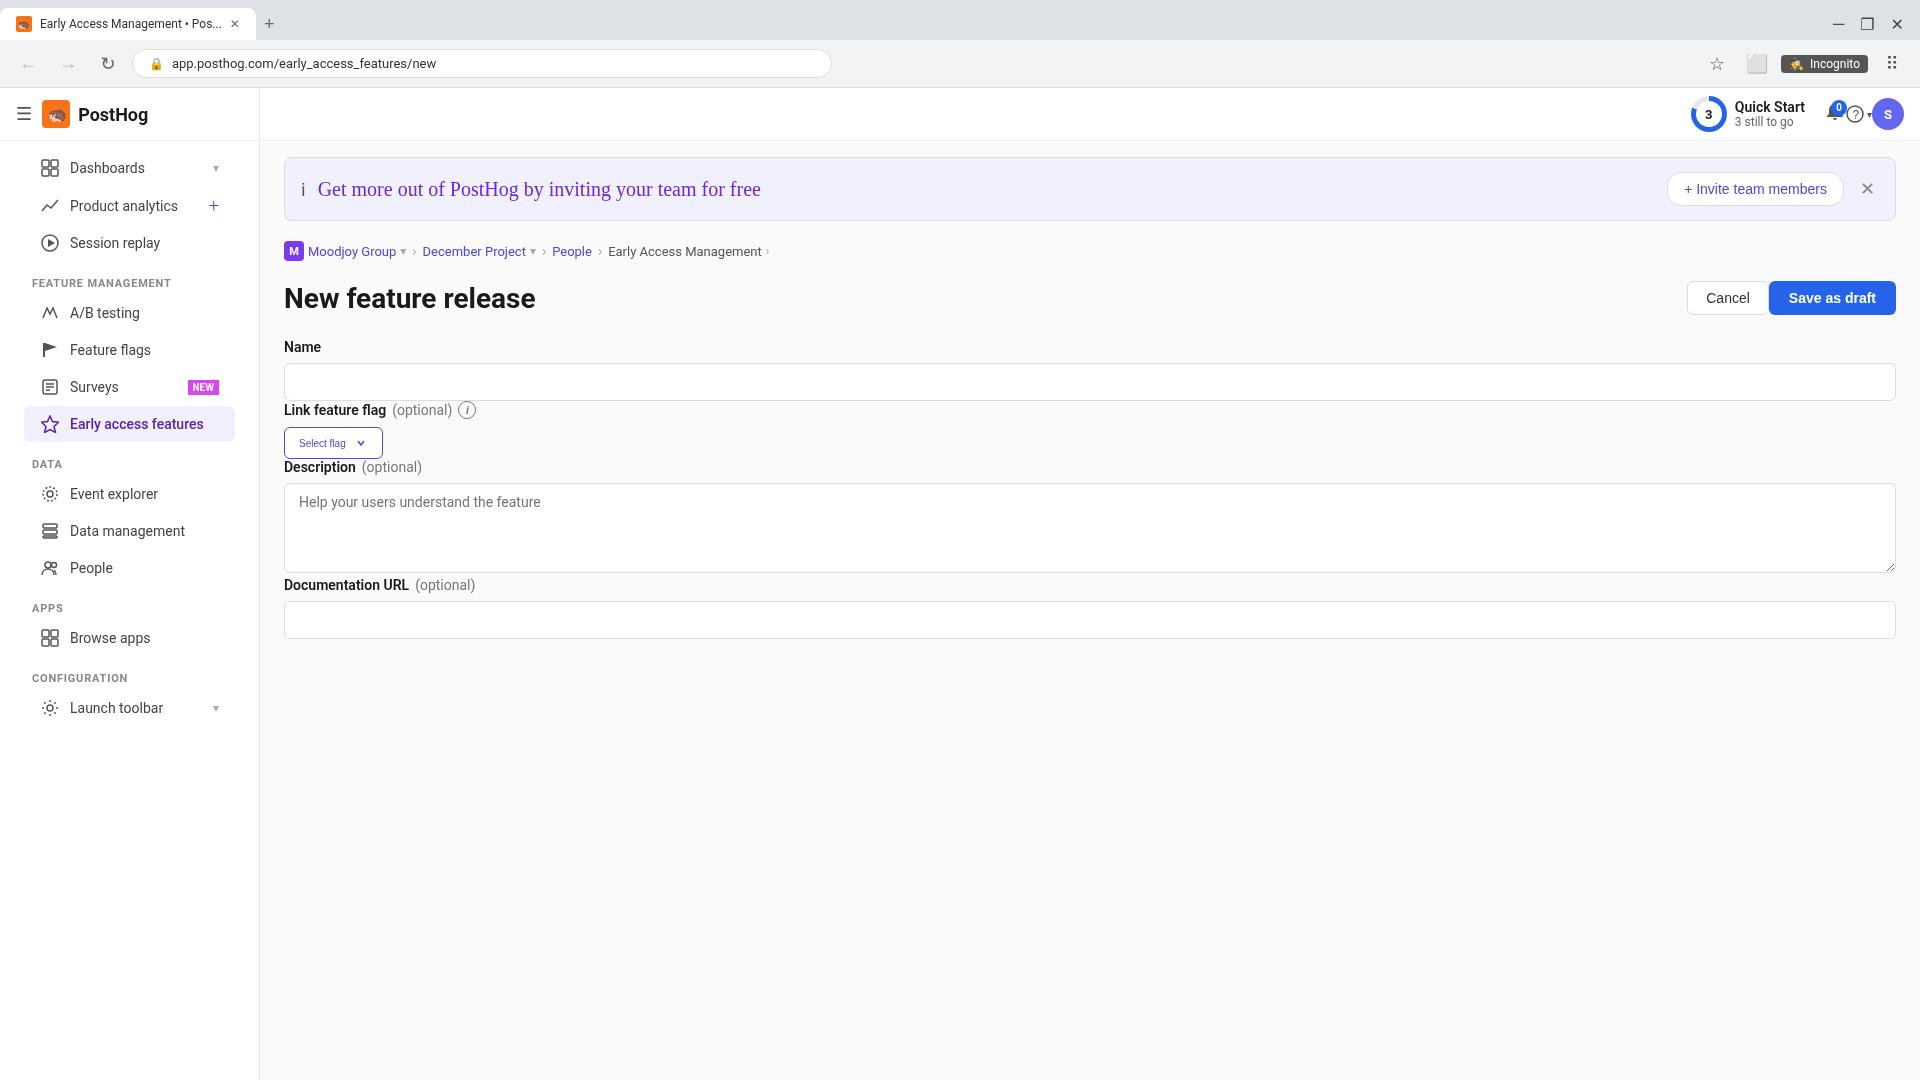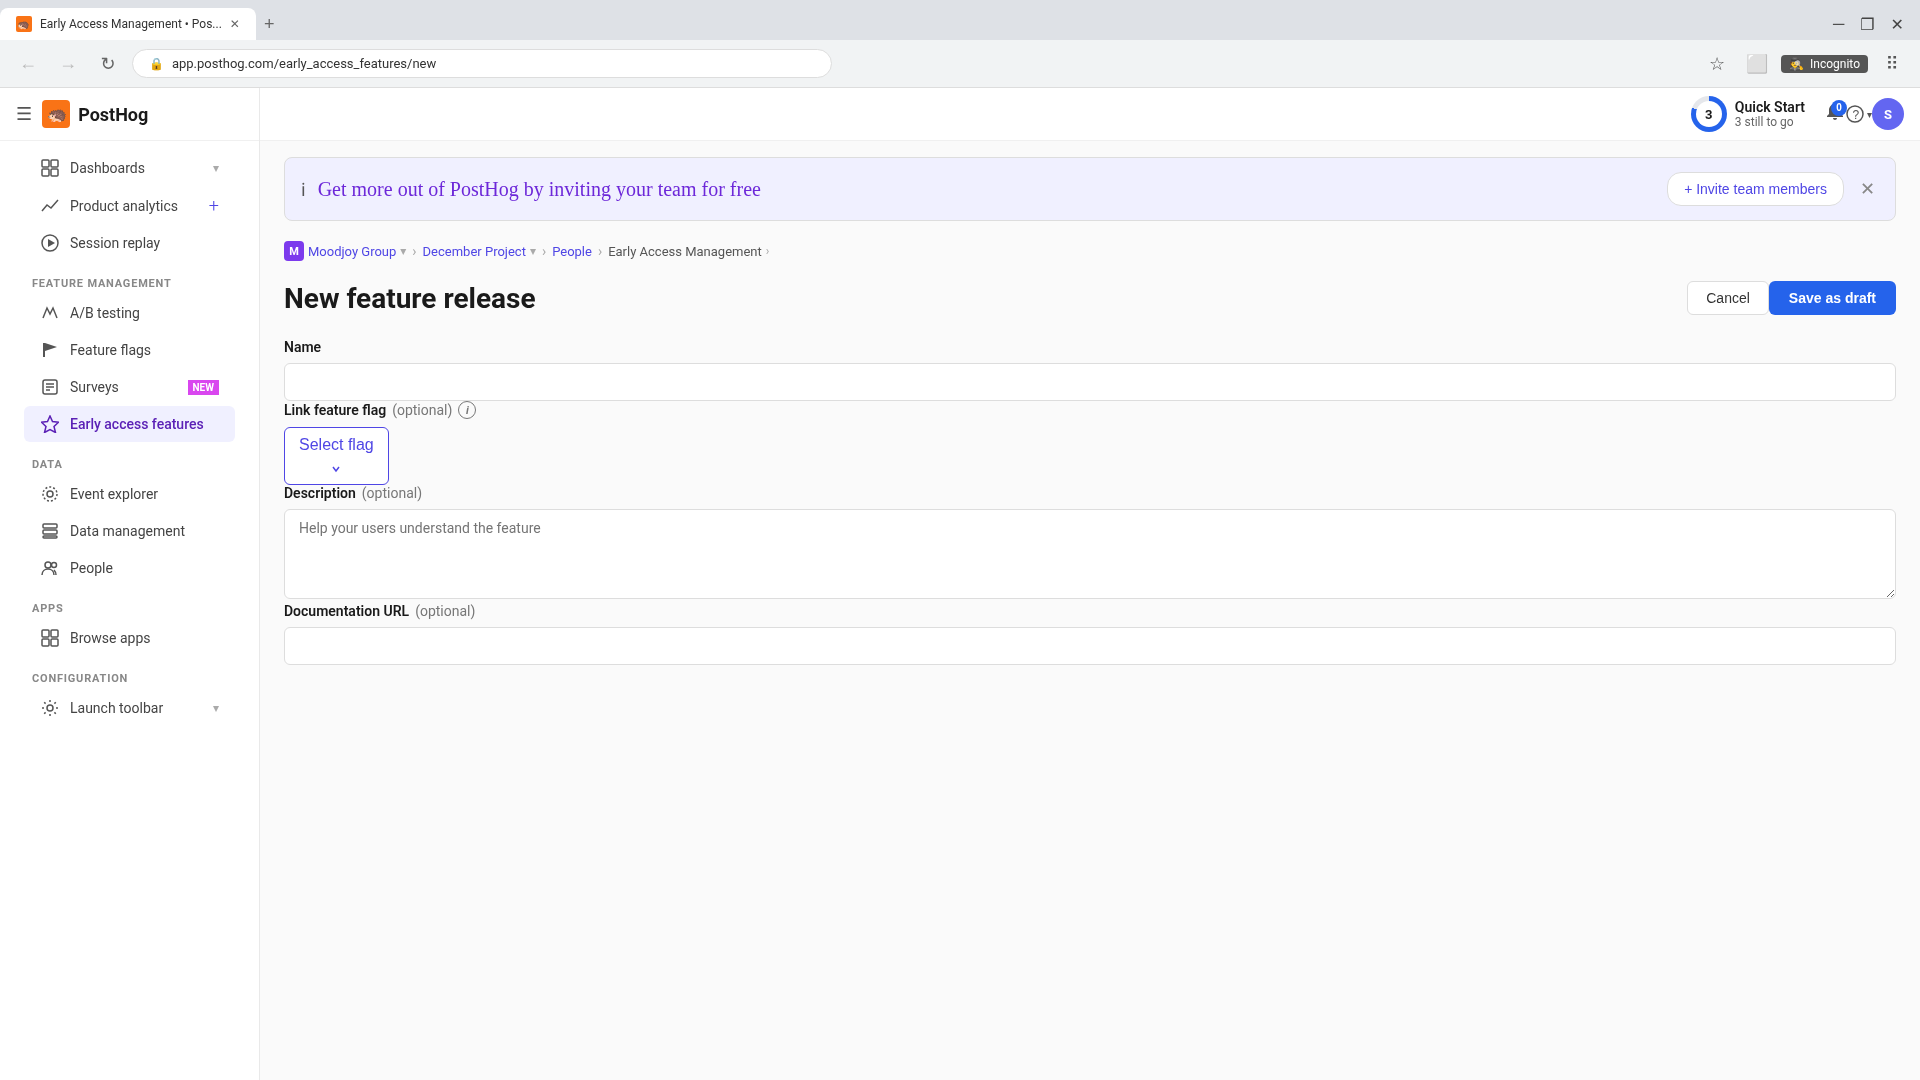--- a/index.html
+++ b/index.html
@@ -69,21 +69,21 @@
     .btn-cancel { background: #fff; border: 1px solid #ddd; border-radius: 6px; padding: 8px 18px; font-size: 14px; color: #333; cursor: pointer; font-weight: 500; }
     .btn-primary { background: #2563eb; border: none; border-radius: 6px; padding: 9px 20px; font-size: 14px; color: white; cursor: pointer; font-weight: 600; }
 
     
     .form-section { }
     .form-label { font-size: 14px; font-weight: 600; color: #1a1a1a; margin-bottom: 8px; display: flex; align-items: center; gap: 6px; }
     .form-input { width: 100%; border: 1px solid #ddd; border-radius: 6px; padding: 10px 14px; font-size: 14px; color: #333; background: #fff; outline: none; }
     .form-textarea { width: 100%; border: 1px solid #ddd; border-radius: 6px; padding: 10px 14px; font-size: 14px; color: #777; background: #fff; outline: none; resize: vertical; min-height: 90px; font-family: inherit; }
     .info-icon { width: 18px; height: 18px; border-radius: 50%; border: 1.5px solid #777; display: inline-flex; align-items: center; justify-content: center; font-size: 11px; color: #777; cursor: pointer; font-style: italic; font-weight: 700; }
 
-    .select-flag-btn { display: inline-flex; align-items: center; gap: 8px; border: 1.5px solid #4f46e5; border-radius: 6px; padding: 8px 14px; font-size: 16px; color: #4f46e5; background: #fff; cursor: pointer; font-weight: 500; flex-direction: column; }
+    .select-flag-btn { display: inline-flex; align-items: center; gap: 8px; border: 1.5px solid #4f46e5; border-radius: 6px; padding: 8px 14px; font-size: 10px; color: #4f46e5; background: #fff; cursor: pointer; font-weight: 500; }
 
     
     .quick-start { display: flex; align-items: center; gap: 8px; cursor: pointer; }
     .quick-start-circle { width: 36px; height: 36px; border-radius: 50%; background: conic-gradient(#2563eb 0deg 290deg, #e5e7eb 290deg 360deg); display: flex; align-items: center; justify-content: center; position: relative; }
     .quick-start-circle-inner { width: 26px; height: 26px; border-radius: 50%; background: #fff; display: flex; align-items: center; justify-content: center; font-size: 13px; font-weight: 700; color: #1a1a1a; }
     .quick-start-text { font-size: 13px; }
     .quick-start-text .title { font-weight: 600; color: #1a1a1a; font-size: 14px; }
     .quick-start-text .subtitle { color: #666; font-size: 12px; }
     .notification-btn { position: relative; background: none; border: none; cursor: pointer; color: #555; font-size: 20px; }
     .notification-badge { position: absolute; top: -2px; right: -2px; background: #2563eb; color: white; border-radius: 50%; width: 16px; height: 16px; font-size: 10px; font-weight: 700; display: flex; align-items: center; justify-content: center; }

